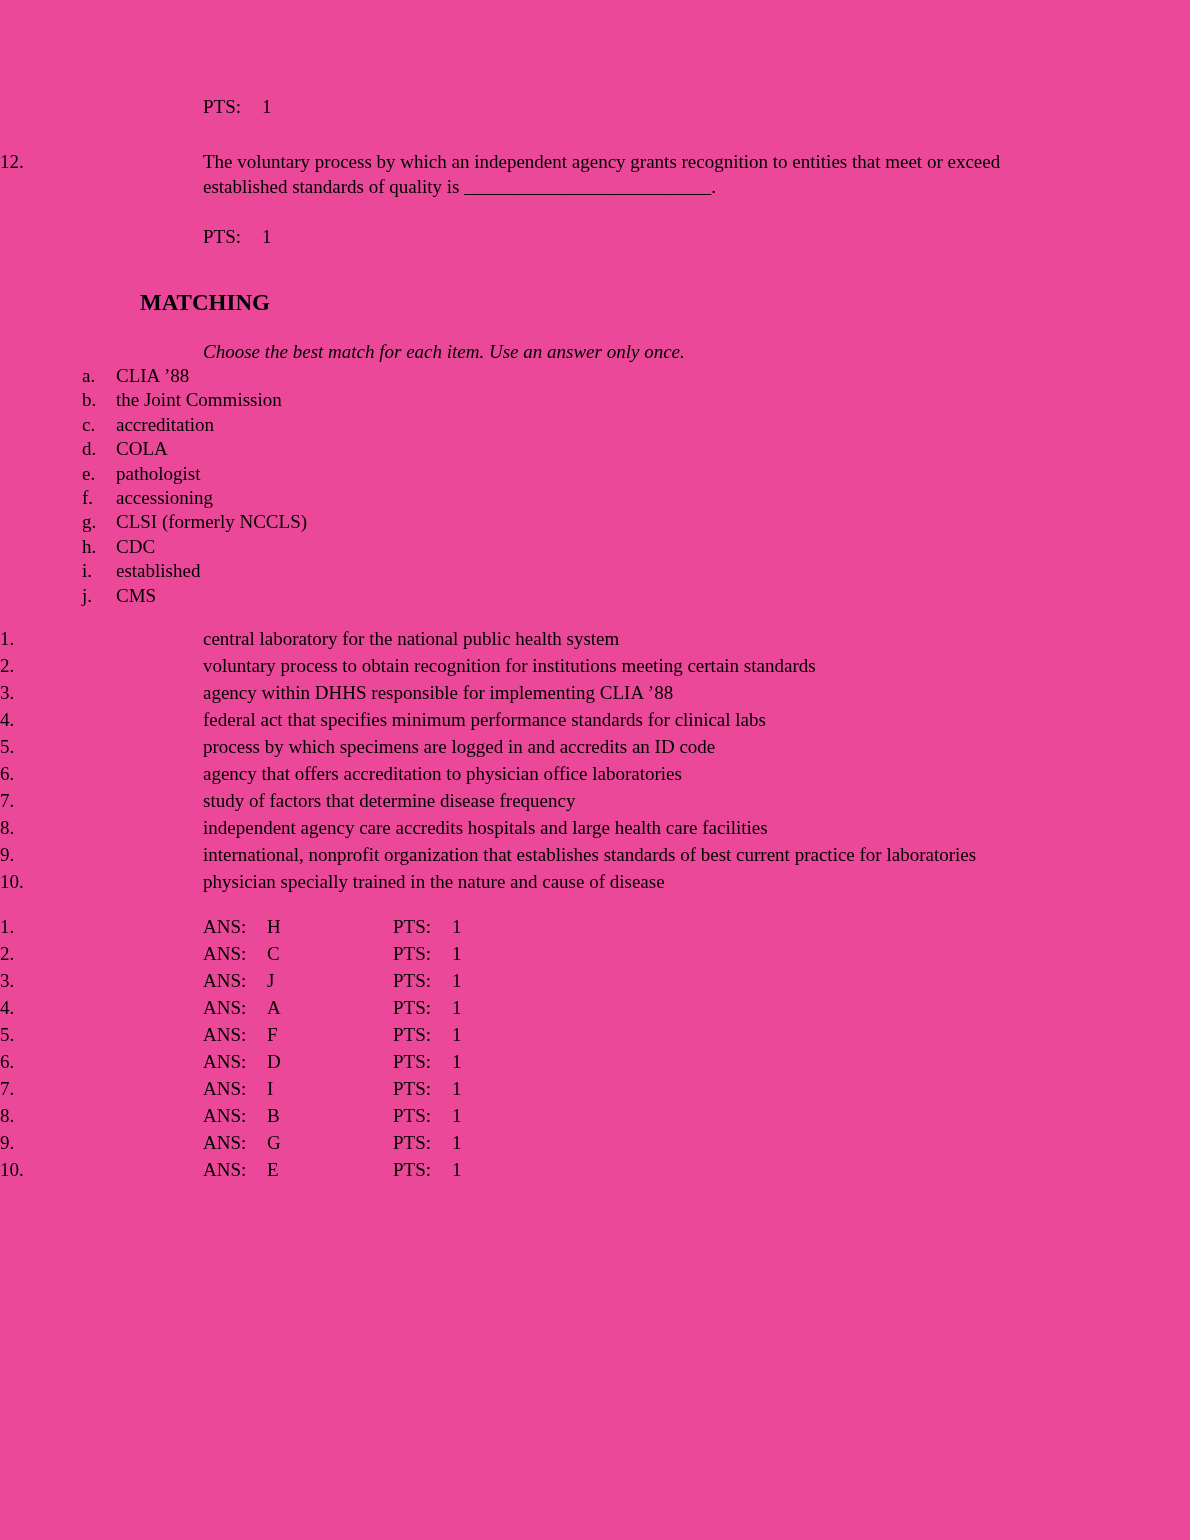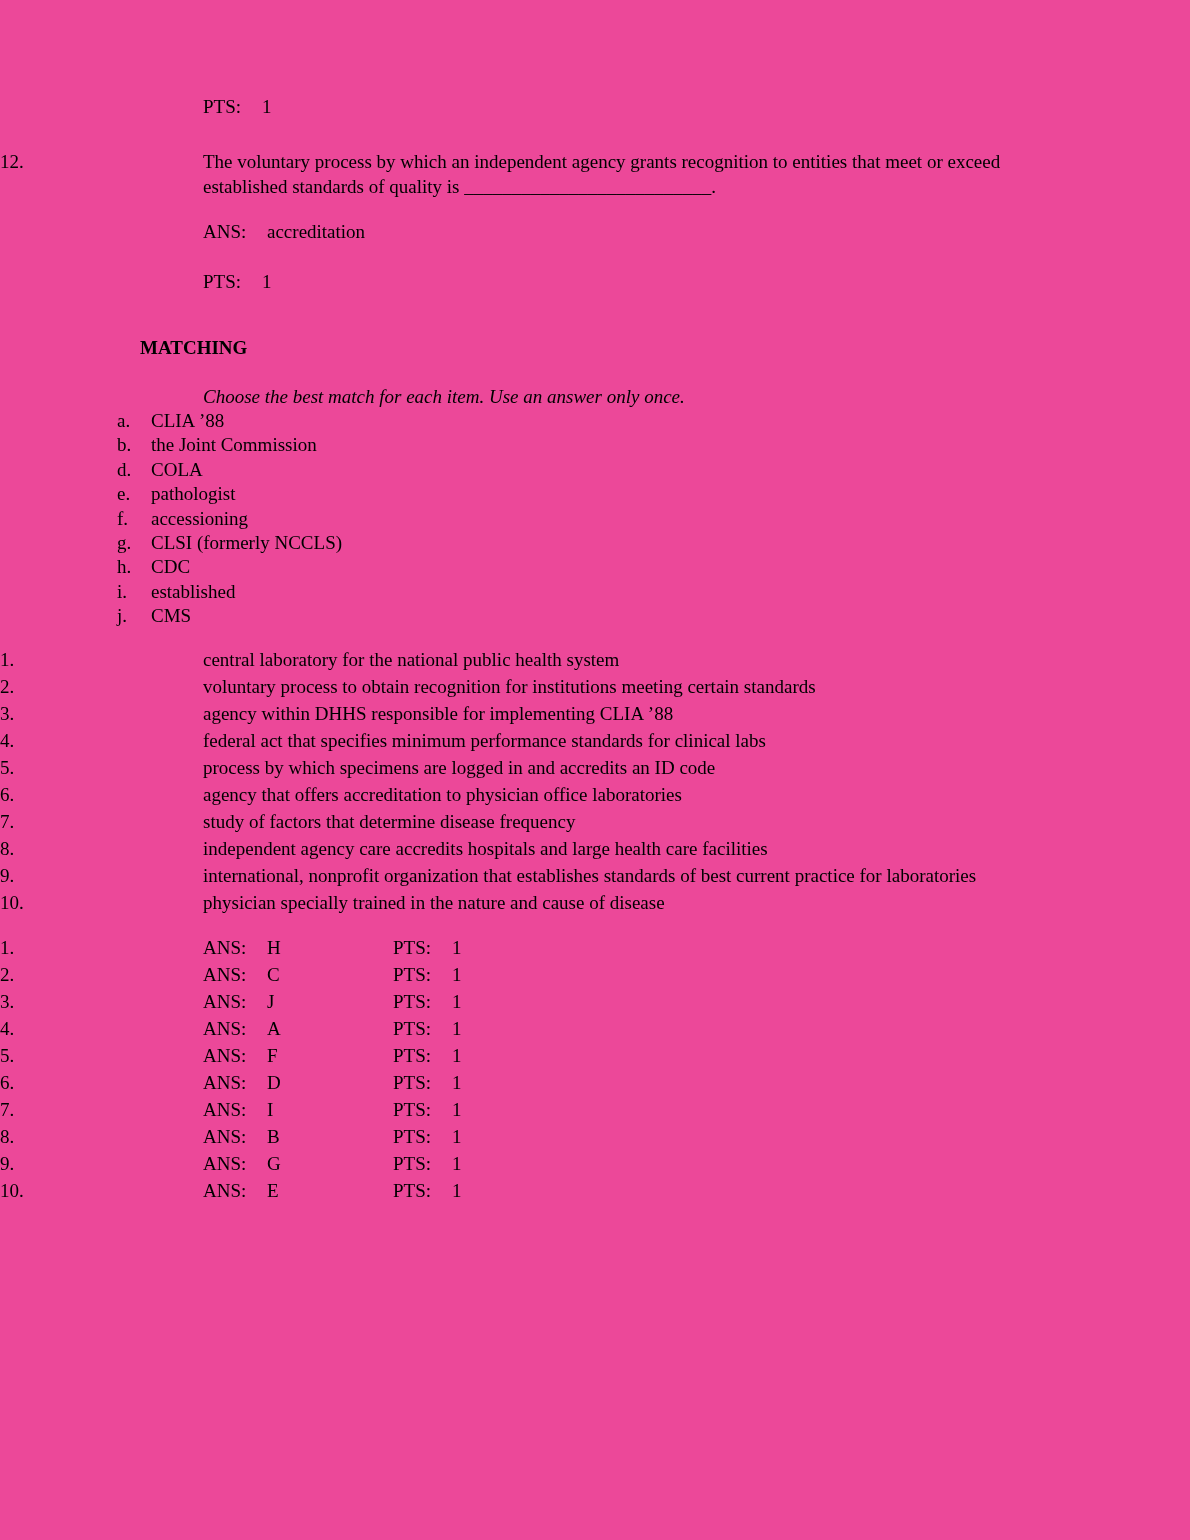--- a/index.html
+++ b/index.html
@@ -36,30 +36,30 @@
   .pts-label {
     display: inline-block;
     width: 59px;
   }
   .top-pts { margin-left: 203px; }
   .q-row { margin-top: 30px; }
   .ans-row { margin-top: 20px; margin-left: 203px; }
   .pts-row2 { margin-top: 25px; margin-left: 203px; }
   .matching-heading {
     margin: 41px 0 0 140px;
-    font-size: 19px;
+    font-size: 23px;
     font-weight: bold;
     line-height: 25px;
   }
   .instruction {
     margin: 24px 0 0 203px;
     font-style: italic;
   }
   .choice-row {
-    margin-left: 117px;
+    margin-left: 82px;
     line-height: 24.4px;
   }
   .choice-letter {
     display: inline-block;
     width: 34px;
   }
   .items { margin-top: 17px; }
   .item-row { line-height: 27px; display: flex; }
   .item-text {
     margin-left: 18px;
@@ -80,35 +80,33 @@
 
   <div class="top-pts">
     <span class="pts-label">PTS:</span><span>1</span>
   </div>
 
   <div class="flexrow q-row">
     <div class="num">12.</div>
     <div class="qtext">The voluntary process by which an independent agency grants recognition to entities that meet or exceed established standards of quality is __________________________.</div>
   </div>
 
-  <div class="ans-row">
-    <span class="ans-label">ANS:</span><span>accreditation</span>
-  </div>
 
   <div class="pts-row2">
     <span class="pts-label">PTS:</span><span>1</span>
   </div>
 
   <div class="matching-heading">MATCHING</div>
 
   <div class="instruction">Choose the best match for each item. Use an answer only once.</div>
 
   <div class="choices">
     <div class="choice-row"><span class="choice-letter">a.</span><span>CLIA ’88</span></div>
     <div class="choice-row"><span class="choice-letter">b.</span><span>the Joint Commission</span></div>
+    <div class="choice-row"><span class="choice-letter">c.</span><span>accreditation</span></div>
     <div class="choice-row"><span class="choice-letter">d.</span><span>COLA</span></div>
     <div class="choice-row"><span class="choice-letter">e.</span><span>pathologist</span></div>
     <div class="choice-row"><span class="choice-letter">f.</span><span>accessioning</span></div>
     <div class="choice-row"><span class="choice-letter">g.</span><span>CLSI (formerly NCCLS)</span></div>
     <div class="choice-row"><span class="choice-letter">h.</span><span>CDC</span></div>
     <div class="choice-row"><span class="choice-letter">i.</span><span>established</span></div>
     <div class="choice-row"><span class="choice-letter">j.</span><span>CMS</span></div>
   </div>
 
   <div class="items">

